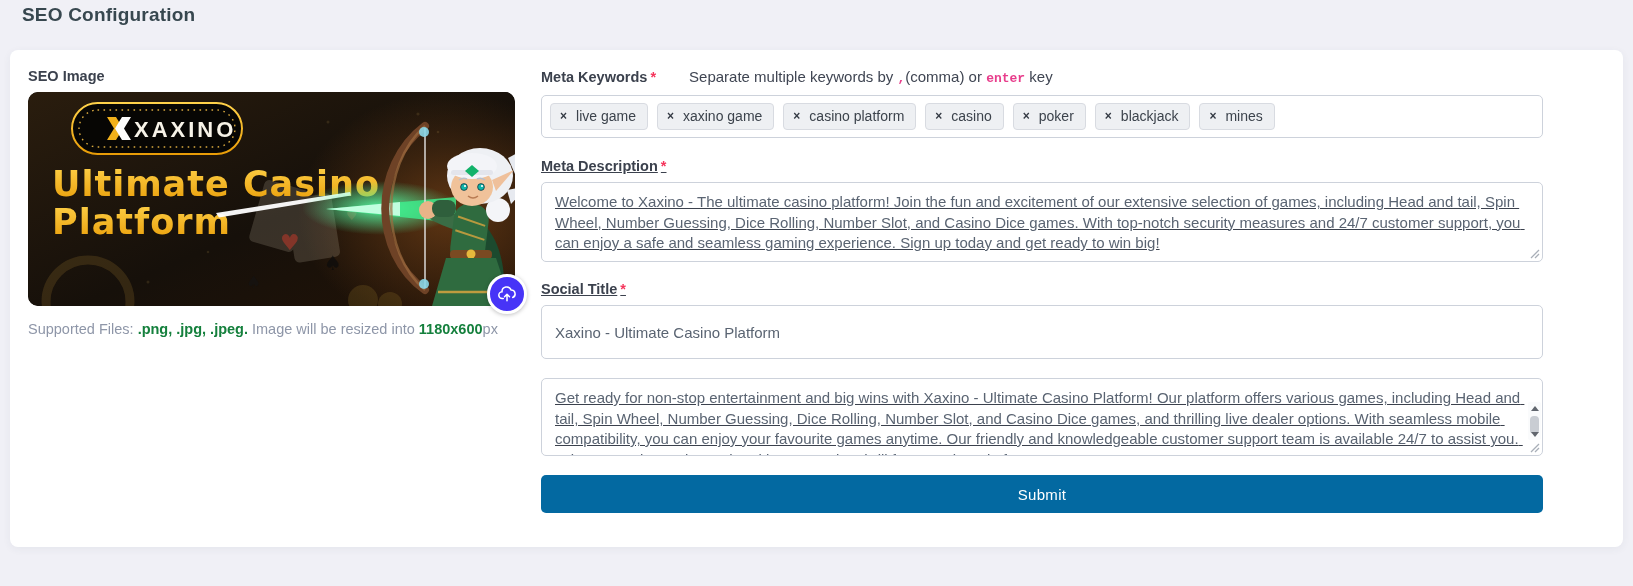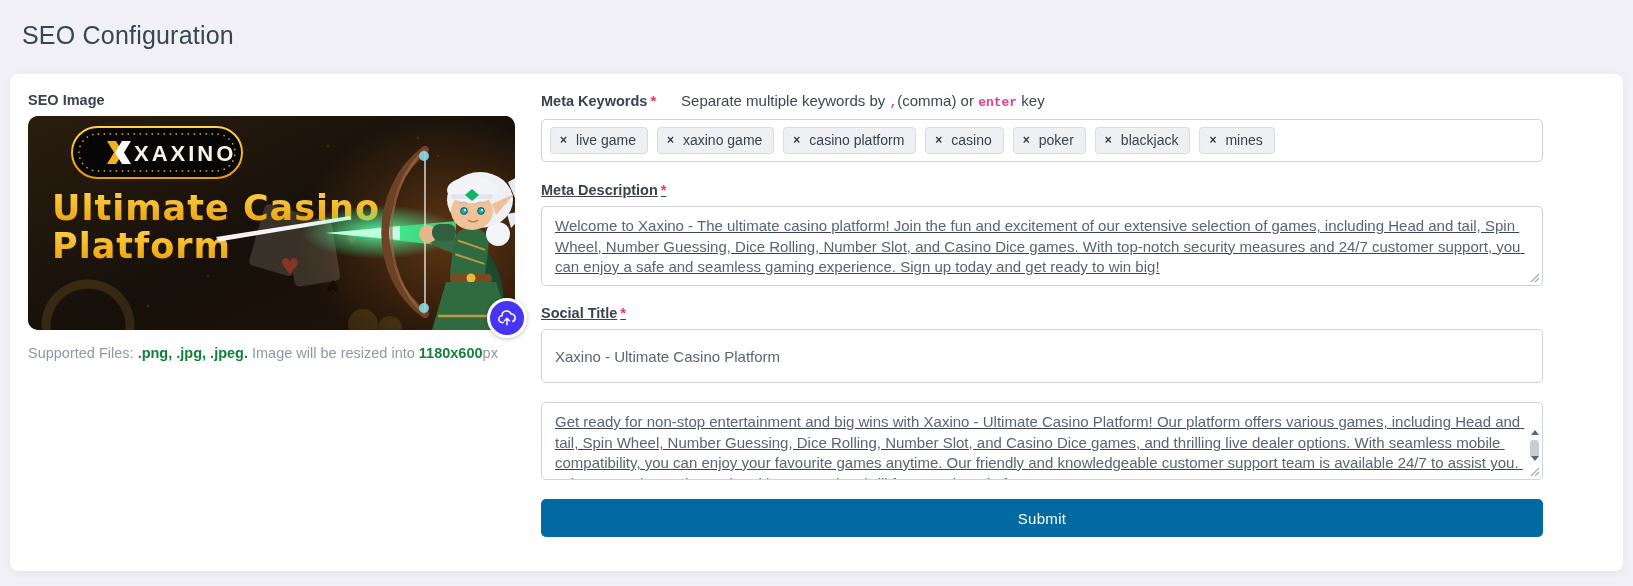--- a/index.html
+++ b/index.html
@@ -3,22 +3,22 @@
 <meta charset="utf-8">
 <style>
   * { box-sizing: border-box; margin: 0; padding: 0; }
   html,body { width:1633px; height:586px; overflow:hidden; }
   body {
     font-family: "Liberation Sans", sans-serif;
     background: #f0f0f6;
     color: #3b414d;
   }
   .page-title {
-    font-size: 25px; font-weight: 400; color: #37474f;
-    padding: 21px 0 0 22px; letter-spacing: .2px;
+    font-size: 19px; font-weight: 700; color: #37474f;
+    padding: 4px 0 0 22px; letter-spacing: .2px;
   }
   .card {
     background: #fff; border-radius: 8px;
     margin: 24px 10px 0 10px;
     box-shadow: 0 2px 8px rgba(55,73,87,.06);
     padding: 18px 80px 22px 18px;
     display: flex; gap: 26px;
     height: 497px;
   }
   
@@ -33,23 +33,23 @@
     position: absolute; right: -12px; bottom: -8px;
     width: 40px; height: 40px; border-radius: 50%;
     background: #4734f7; border: 3px solid #ffffff;
     display: flex; align-items: center; justify-content: center;
     cursor: pointer; box-shadow: 0 1px 4px rgba(0,0,0,.25);
   }
   .img-help { margin-top: 14px; font-size: 14.5px; color: #8e96a8; line-height: 1.35; }
   .img-help b { color: #15803d; font-weight: 700; }
   
   .right-col { flex: 1; min-width: 0; }
-  .label-row { display: flex; align-items: baseline; gap: 25px; margin-bottom: 9px; }
+  .label-row { display: flex; align-items: baseline; gap: 8px; margin-bottom: 9px; }
   .req { color: #f5365c; font-weight: 700; margin-left: 3px; }
-  .hint { font-size: 15px; color: #3f4552; }
+  .hint { font-size: 15px; color: #3f4552; margin-left: 25px; }
   .code { font-family: "Liberation Mono", monospace; font-size: 13px; color: #e83e8c; font-weight: 700; }
   .keywords-box {
     border: 1px solid #cdd2db; border-radius: 5px; background: #fff;
     min-height: 43px; padding: 5px 8px;
     display: flex; align-items: center; gap: 9px; flex-wrap: wrap;
     margin-bottom: 20px;
   }
   .tag {
     display: inline-flex; align-items: center; gap: 9px;
     background: #eef0f3; border: 1px solid #d8dbe1; border-radius: 4px;

